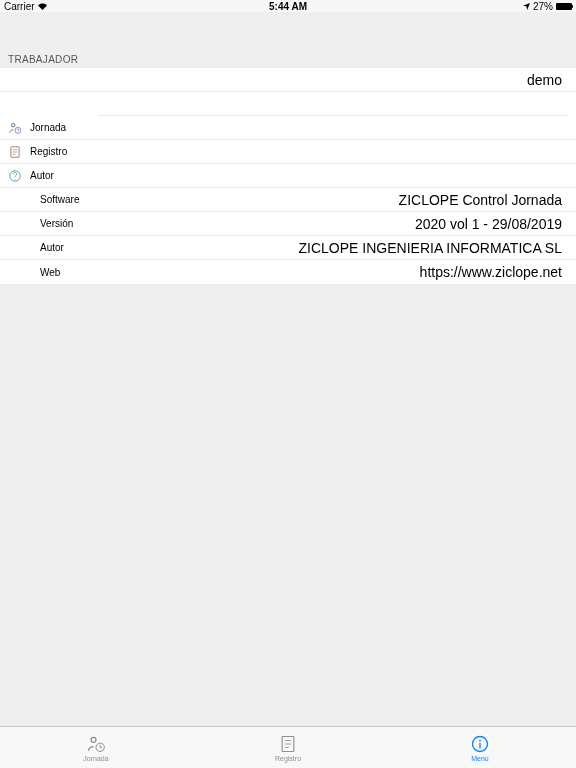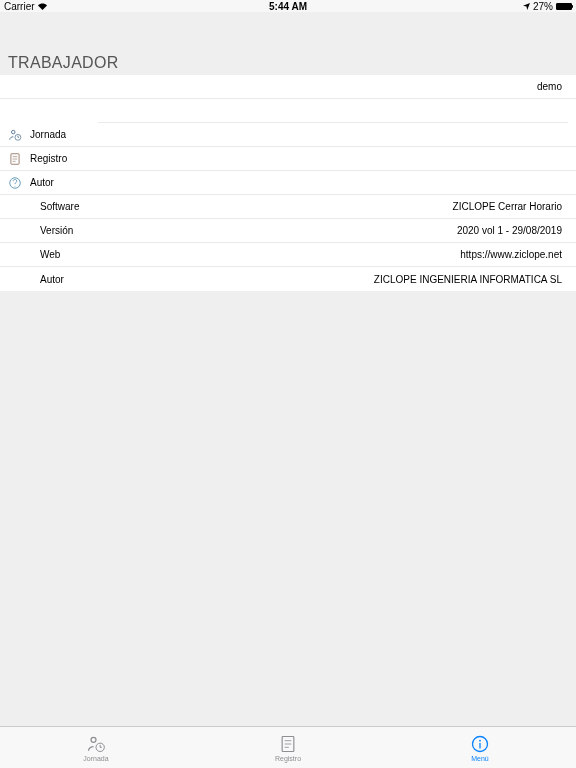--- a/index.html
+++ b/index.html
@@ -9,30 +9,30 @@
 .status-bar { height: 12px; background: #f7f7f7; display: flex; align-items: center; justify-content: space-between; padding: 0 4px; font-size: 10px; color: #000; }
 .status-left, .status-right { display: flex; align-items: center; gap: 3px; }
 .status-center { position: absolute; left: 50%; transform: translateX(-50%); font-weight: 700; }
 
 .battery { display: inline-block; width: 16px; height: 7px; border: 1px solid #000; border-radius: 1px; position: relative; background: #000; }
 .battery::after { content: ""; position: absolute; right: -2px; top: 1.5px; width: 1.5px; height: 3px; background: #000; border-radius: 0 1px 1px 0; }
 
 
 .content { height: 710px; overflow: hidden; }
 
-.section-header { font-size: 16px; color: #555; padding: 18px 8px 3px 8px; letter-spacing: 0.3px; }
+.section-header { font-size: 10px; color: #555; padding: 18px 8px 3px 8px; letter-spacing: 0.3px; }
 .section-header.first { padding-top: 42px; }
 
 .row { background: #fff; height: 24px; display: flex; align-items: center; padding: 0 8px; border-bottom: 1px solid #e9e9e9; }
 .row:last-child { border-bottom: none; }
 
 .row .icon { width: 14px; height: 14px; margin-right: 8px; display: flex; align-items: center; justify-content: center; flex-shrink: 0; }
 .row .label { font-size: 10px; color: #000; flex: 0 0 auto; }
 .row .spacer { flex: 1; }
-.row .value { font-size: 10px; color: #000; text-align: right; padding-right: 6px; }
+.row .value { font-size: 14px; color: #000; text-align: right; padding-right: 6px; }
 
 .row.noicon .label { margin-left: 32px; }
 
 .sep-row { background: #fff; height: 24px; display: flex; align-items: flex-end; padding: 0 8px; }
 .sep-row .line { margin-left: 90px; flex: 1; height: 1px; background: #eaeaea; }
 
 
 .tab-bar { position: absolute; bottom: 0; left: 0; right: 0; height: 42px; background: #f8f8f8; border-top: 1px solid #ccc; display: flex; }
 .tab { flex: 1; display: flex; flex-direction: column; align-items: center; justify-content: center; gap: 1px; }
 .tab-label { font-size: 7px; color: #8e8e93; }
@@ -108,39 +108,39 @@
           <path d="M9 9a3 3 0 115 2c-1 1-2 1-2 3" fill="none" stroke="#4a8aaa" stroke-width="1.4"></path>
           <circle cx="12" cy="17.5" r="0.8" fill="#4a8aaa"></circle>
         </svg>
     </span>
     <span class="label">Autor</span>
   </div>
 
   <div class="row noicon">
     <span class="label">Software</span>
     <span class="spacer"></span>
-    <span class="value">ZICLOPE Cerrar Horario</span>
+    <span class="value">ZICLOPE Control Jornada</span>
   </div>
 
   <div class="row noicon">
     <span class="label">Versión</span>
     <span class="spacer"></span>
     <span class="value">2020 vol 1 - 29/08/2019</span>
   </div>
 
   <div class="row noicon">
+    <span class="label">Autor</span>
+    <span class="spacer"></span>
+    <span class="value">ZICLOPE INGENIERIA INFORMATICA SL</span>
+  </div>
+
+  <div class="row noicon">
     <span class="label">Web</span>
     <span class="spacer"></span>
     <span class="value">https://www.ziclope.net</span>
-  </div>
-
-  <div class="row noicon">
-    <span class="label">Autor</span>
-    <span class="spacer"></span>
-    <span class="value">ZICLOPE INGENIERIA INFORMATICA SL</span>
   </div>
 
 
 </div>
 
 <div class="tab-bar">
   <div class="tab">
     <span class="ticon">
       <svg width="20" height="20" viewBox="0 0 24 24">
           <circle cx="9" cy="7" r="3" fill="none" stroke="#8e8e93" stroke-width="1.5"></circle>

